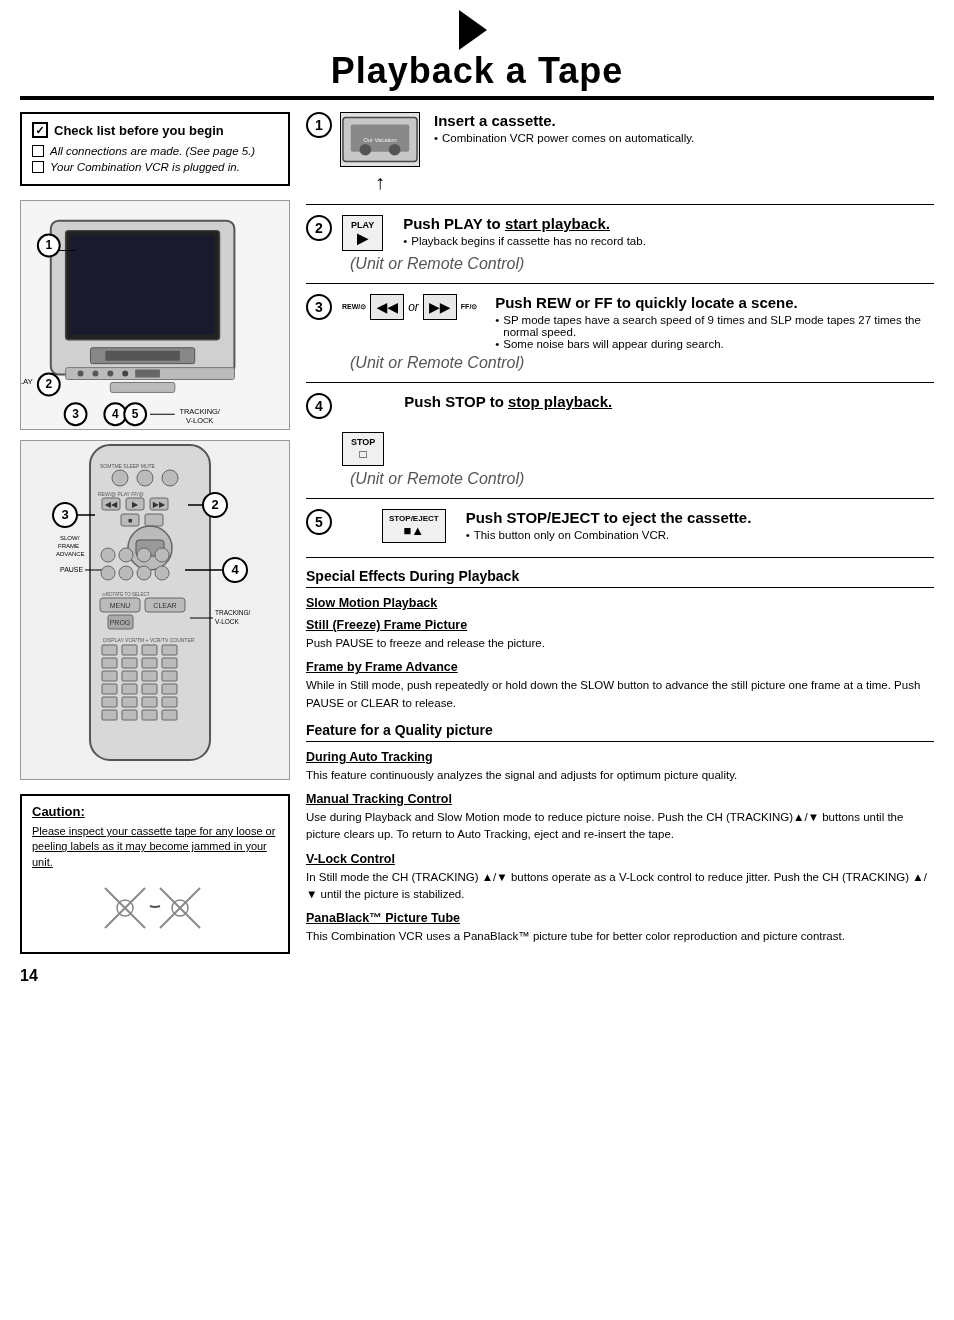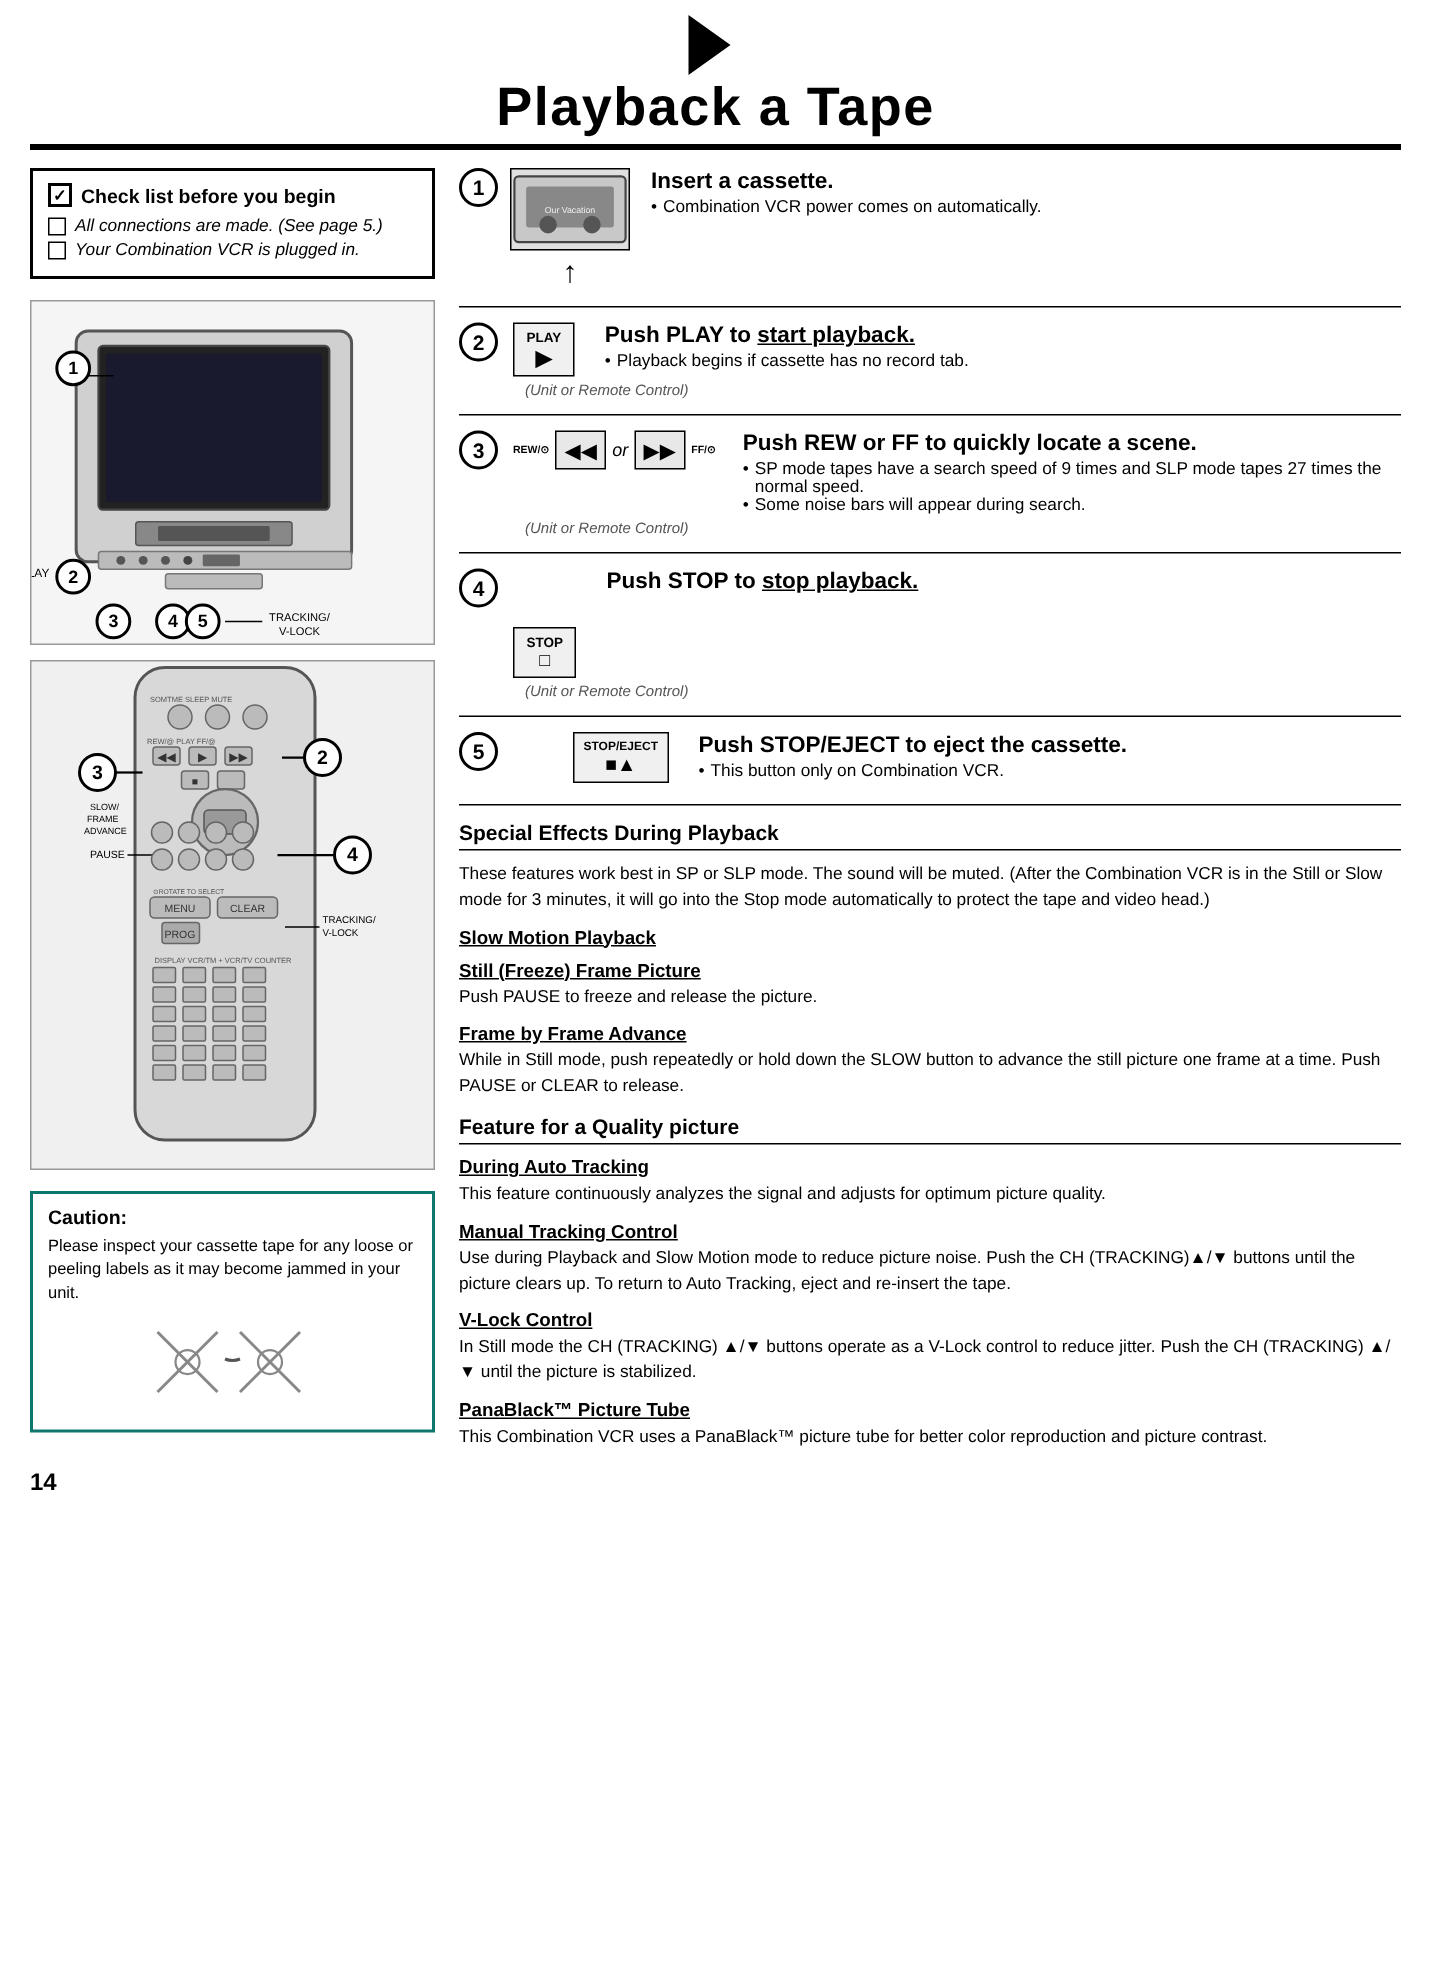--- a/index.html
+++ b/index.html
@@ -107,23 +107,24 @@
       margin-bottom: 14px;
       position: relative;
       overflow: hidden;
       display: flex;
       align-items: center;
       justify-content: center;
     }
 
     
     .caution-box {
-      border: 2px solid #0f766e;
+      border: 2px solid #000000;
       padding: 8px 10px;
-      margin-bottom: 25px;
+      margin-bottom: 13px;
+      text-decoration: underline;
     }
     .caution-title {
       font-weight: bold;
       font-size: 13px;
       margin-bottom: 5px;
     }
     .caution-text {
       font-size: 11px;
       line-height: 1.4;
       margin-bottom: 8px;
@@ -169,21 +170,21 @@
     }
     .step-title {
       font-size: 15px;
       font-weight: bold;
       margin-bottom: 3px;
     }
     .step-title u {
       text-decoration: underline;
     }
     .unit-label {
-      font-size: 10px;
+      font-size: 16px;
       color: #555;
       margin-top: 4px;
       font-style: italic;
     }
     .bullet-item {
       display: flex;
       gap: 4px;
       font-size: 11.5px;
     }
 
@@ -546,21 +547,20 @@
           <div class="bullet-item">
             <span>•</span>
             <span>This button only on Combination VCR.</span>
           </div>
         </div>
       </div>
     </div>
 
     <div style="margin-bottom:10px;">
       <div class="section-title-bold">Special Effects During Playback</div>
-      <div class="section-text">These features work best in SP or SLP mode. The sound will be muted. (After the Combination VCR is in the Still or Slow mode for 3 minutes, it will go into the Stop mode automatically to protect the tape and video head.)</div>
       <div class="subsection-title">Slow Motion Playback</div>
       <div class="subsection-title">Still (Freeze) Frame Picture</div>
       <div class="section-text">Push PAUSE to freeze and release the picture.</div>
       <div class="subsection-title">Frame by Frame Advance</div>
       <div class="section-text">While in Still mode, push repeatedly or hold down the SLOW button to advance the still picture one frame at a time. Push PAUSE or CLEAR to release.</div>
     </div>
 
     <div class="feature-section">
       <div class="section-title-bold">Feature for a Quality picture</div>
       <div class="subsection-title">During Auto Tracking</div>

